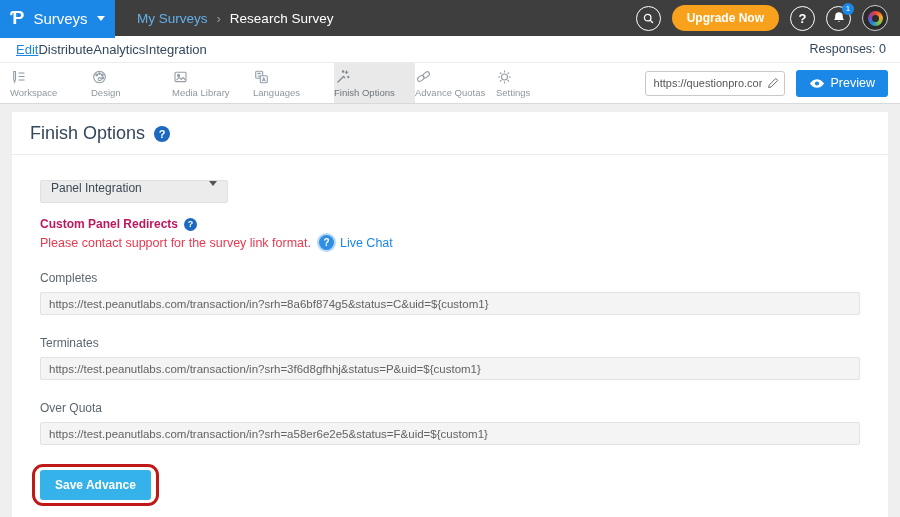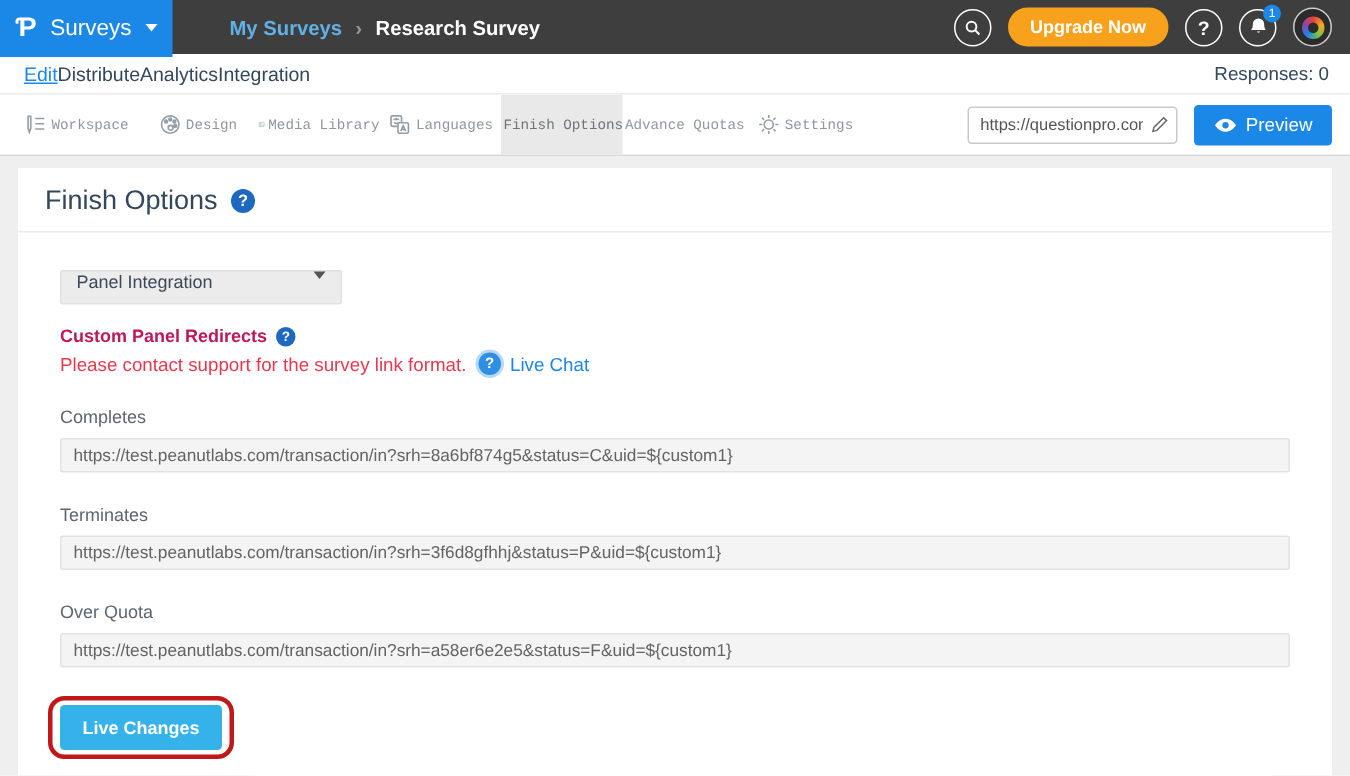--- a/index.html
+++ b/index.html
@@ -4,21 +4,21 @@
 <style>
   * { margin:0; padding:0; box-sizing:border-box; }
   html,body { width:900px; height:517px; font-family:"Liberation Sans", sans-serif; background:#efeff0; overflow:hidden; }
 
   
   .topbar { height:36px; background:#3e3e3e; display:flex; align-items:center; }
   .logo-block { width:115px; height:36px; background:#1b87e6; display:flex; align-items:center; justify-content:center; gap:9px; cursor:pointer; }
   .logo-glyph { color:#fff; font-size:18px; font-weight:bold; }
   .logo-label { color:#fff; font-size:15px;text-align:center; }
   .caret { width:0; height:0; border-left:4px solid transparent; border-right:4px solid transparent; border-top:5px solid #fff; }
-  .breadcrumb { margin-left:38px; font-size:13.5px; display:flex; gap:9px;font-weight:bold; }
+  .breadcrumb { margin-left:22px; font-size:13.5px; display:flex; gap:9px; }
   .crumb-parent { color:#62b0e8; cursor:pointer; }
   .crumb-sep { color:#9a9a9a; font-size:13px; }
   .crumb-current { color:#ffffff; }
   .topbar-right { margin-left:auto; display:flex; align-items:center; gap:11px; padding-right:12px; }
   .circle-btn { width:25px; height:25px; border:1.5px solid #fff; border-radius:50%; display:flex; align-items:center; justify-content:center; color:#fff; font-size:13px; font-weight:bold; cursor:pointer; }
   .upgrade-btn { background:#f7a11d; color:#fff; border:none; font-size:12px; font-weight:bold; padding:6px 15px; border-radius:14px; cursor:pointer; font-family:"Liberation Sans",sans-serif; }
   .bell-wrap { position:relative; width:25px; height:25px; border:1.5px solid #fff; border-radius:50%; display:flex; align-items:center; justify-content:center; cursor:pointer; }
   .badge { position:absolute; top:-4px; right:-4px; background:#1b87e6; color:#fff; font-size:8px; width:12px; height:12px; border-radius:50%; display:flex; align-items:center; justify-content:center; }
   .avatar { width:26px; height:26px; border:1.5px solid #cfcfcf; border-radius:50%; background:#2b2b2b; display:flex; align-items:center; justify-content:center; cursor:pointer; }
   .avatar-ring { width:15px; height:15px; border-radius:50%; background:conic-gradient(#e5423c,#f5a623,#7dc242,#1b87e6,#8e44ad,#e5423c); position:relative; }
@@ -27,21 +27,21 @@
   
   .navbar { position:relative; height:27px; background:#fff; display:flex; align-items:center; border-bottom:1px solid #ececec; }
   .nav-accent { position:absolute; top:0; left:0; width:115px; height:2px; background:#1b87e6; }
   .nav-items { display:flex; padding-left:16px; }
   .nav-item { font-size:13px; color:#33475b; cursor:pointer; }
   .nav-item.active { color:#1b87e6; text-decoration:underline; }
   .responses { margin-left:auto; padding-right:14px; font-size:12.5px; color:#33475b; }
 
   
   .toolbar { height:41px; background:#fff; display:flex; align-items:stretch; border-bottom:1px solid #d9d9d9; padding-left:10px; }
-  .tb-item { width:81px; display:flex; flex-direction:row; align-items:center; justify-content:center; gap:2px; cursor:pointer;font-family:Liberation Mono, monospace; }
+  .tb-item { width:81px; display:flex; flex-direction:column; justify-content:center; gap:2px; cursor:pointer; }
   .tb-item svg { stroke:#959ea7; fill:none; stroke-width:1.1; }
   .tb-label { font-size:9.5px; color:#8e979f; white-space:nowrap; }
   .tb-item.active { background:#e9e9e9; }
   .tb-item.active .tb-label { color:#6d757c; }
   .tb-item.active svg { stroke:#7c858d; }
   .tb-right { margin-left:auto; display:flex; align-items:center; gap:11px; padding-right:12px; }
   .url-wrap { position:relative; }
   .url-input { width:140px; height:25px; border:1px solid #c9c9c9; border-radius:3px; font-size:11px; color:#555; padding:0 22px 0 8px; font-family:"Liberation Sans",sans-serif; background:#fff; }
   .pencil { position:absolute; right:5px; top:6px; cursor:pointer; }
   .preview-btn { background:#1b87e6; color:#fff; border:none; height:27px; padding:0 13px; border-radius:3px; font-size:12.5px; display:flex; align-items:center; gap:6px; cursor:pointer; font-family:"Liberation Sans",sans-serif;justify-content:flex-end; }
@@ -234,18 +234,18 @@
       <div class="field-label">Completes</div>
       <input class="field-input" type="text" value="https://test.peanutlabs.com/transaction/in?srh=8a6bf874g5&amp;status=C&amp;uid=${custom1}" style="">
 
       <div class="field-label">Terminates</div>
       <input class="field-input" type="text" value="https://test.peanutlabs.com/transaction/in?srh=3f6d8gfhhj&amp;status=P&amp;uid=${custom1}" style="">
 
       <div class="field-label">Over Quota</div>
       <input class="field-input" type="text" value="https://test.peanutlabs.com/transaction/in?srh=a58er6e2e5&amp;status=F&amp;uid=${custom1}" style="">
 
       <div class="save-wrap">
-        <button class="save-btn">Live Changes</button>
+        <button class="save-btn">Save Advance</button>
       </div>
 
     </div>
   </div>
 </div>
 
 </body></html>

